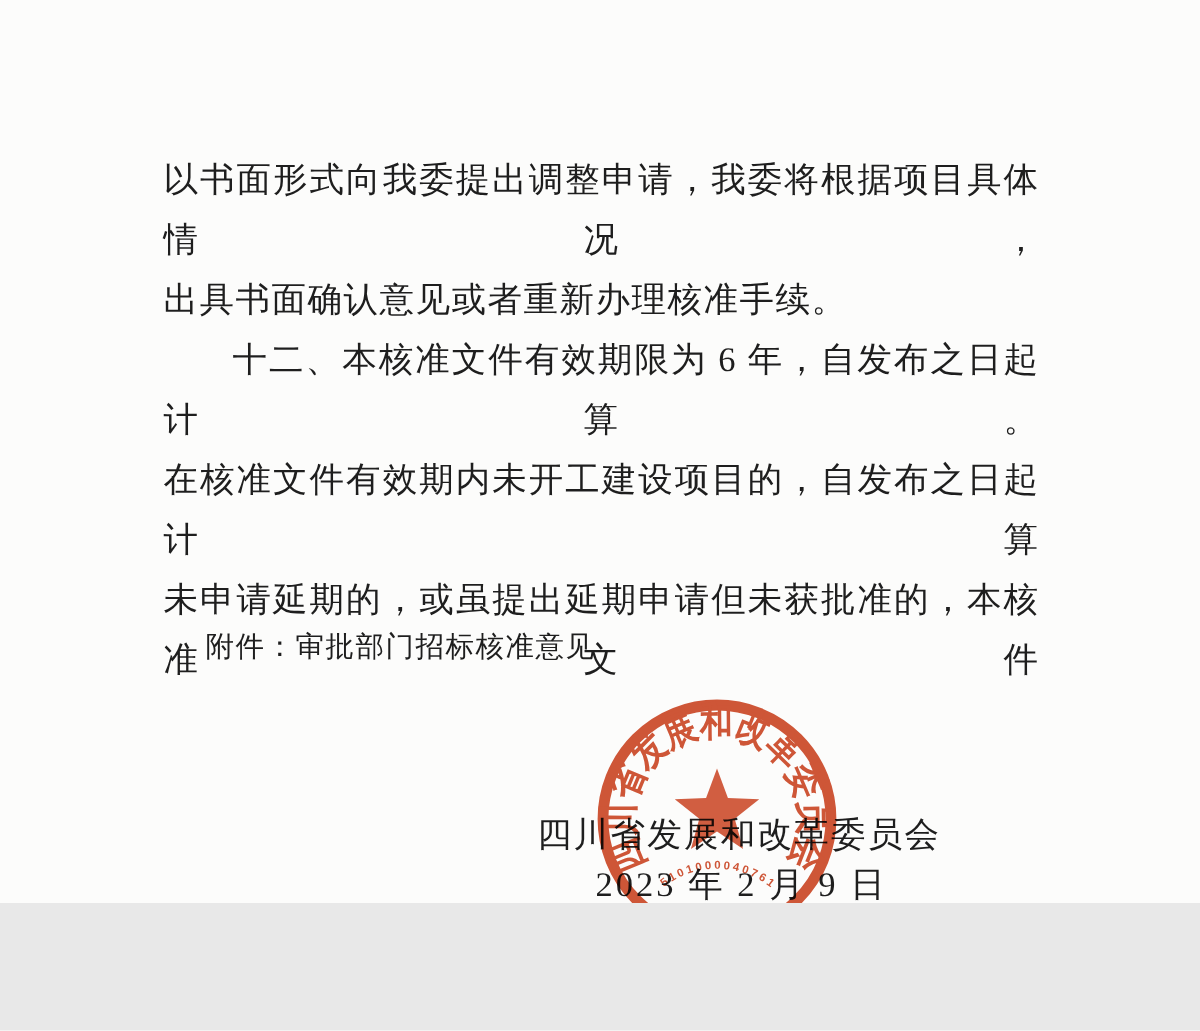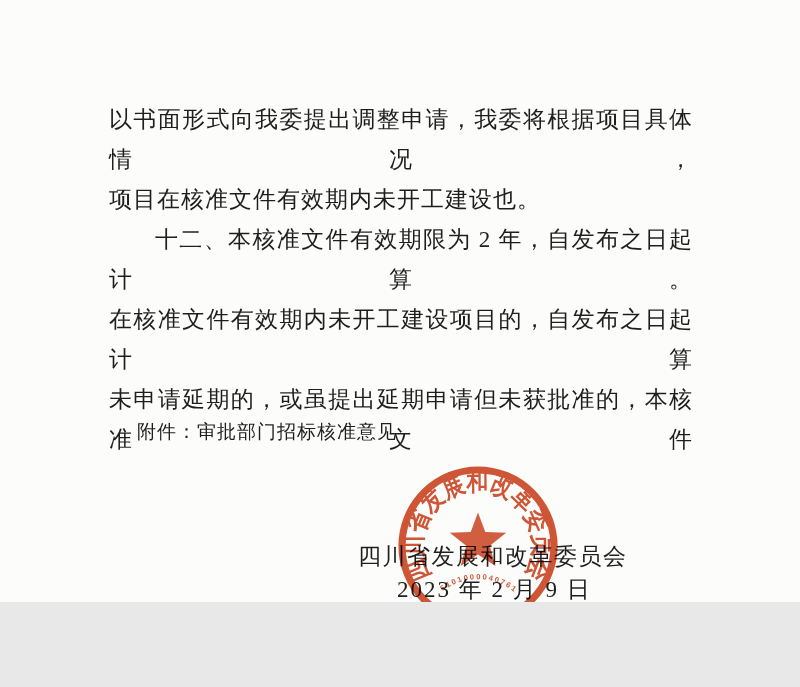--- a/index.html
+++ b/index.html
@@ -90,22 +90,22 @@
     font-weight: bold;
   }
 </style>
 </head>
 <body>
 
 <div class="page" style="background: rgb(252, 252, 251); color: rgb(30, 30, 30);">
 
   <div class="body-text">
     <div class="line fill">以书面形式向我委提出调整申请，我委将根据项目具体情况，</div>
-    <div class="line">项目在核准文件有效期内未开工建设也。</div>
-    <div class="line fill indent">十二、本核准文件有效期限为 2 年，自发布之日起计算。</div>
+    <div class="line">出具书面确认意见或者重新办理核准手续。</div>
+    <div class="line fill indent">十二、本核准文件有效期限为 6 年，自发布之日起计算。</div>
     <div class="line fill">在核准文件有效期内未开工建设项目的，自发布之日起计算</div>
     <div class="line fill">未申请延期的，或虽提出延期申请但未获批准的，本核准文件</div>
   </div>
 
   <div class="attachment">附件：审批部门招标核准意见</div>
 
   <div class="signature">四川省发展和改革委员会</div>
 
   <div class="issue-date">2023 年 2 月 9 日</div>
 

